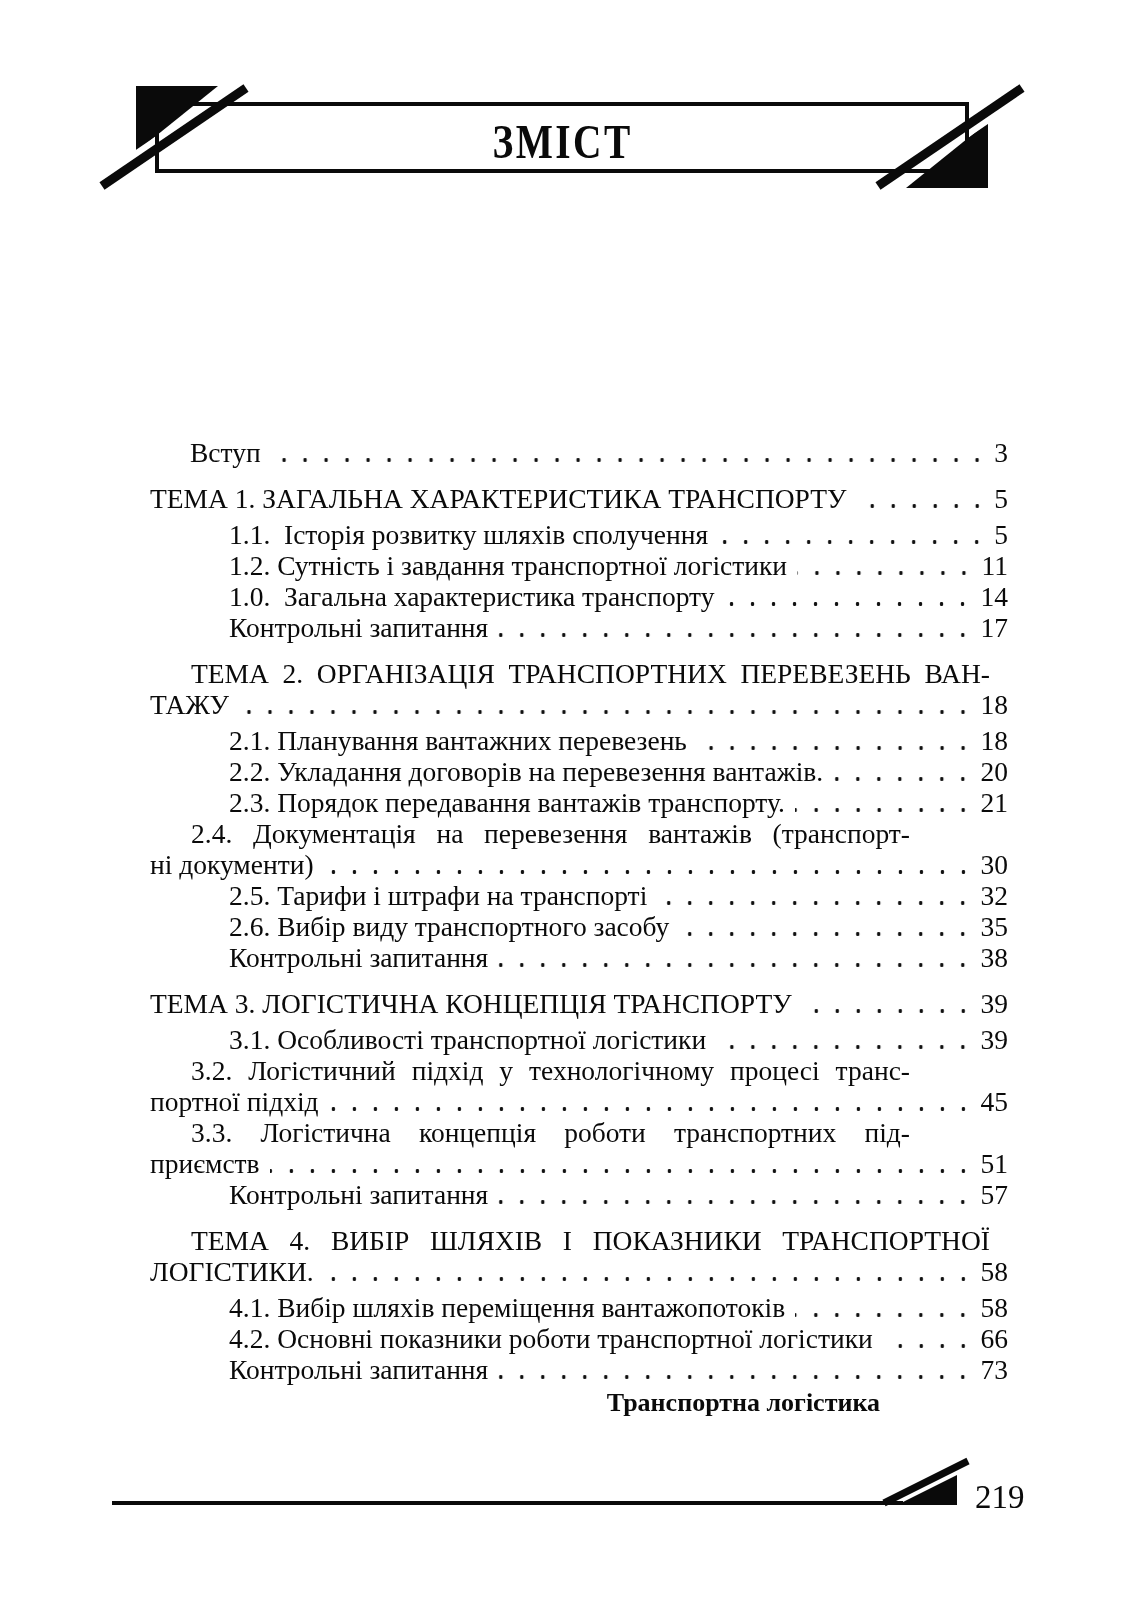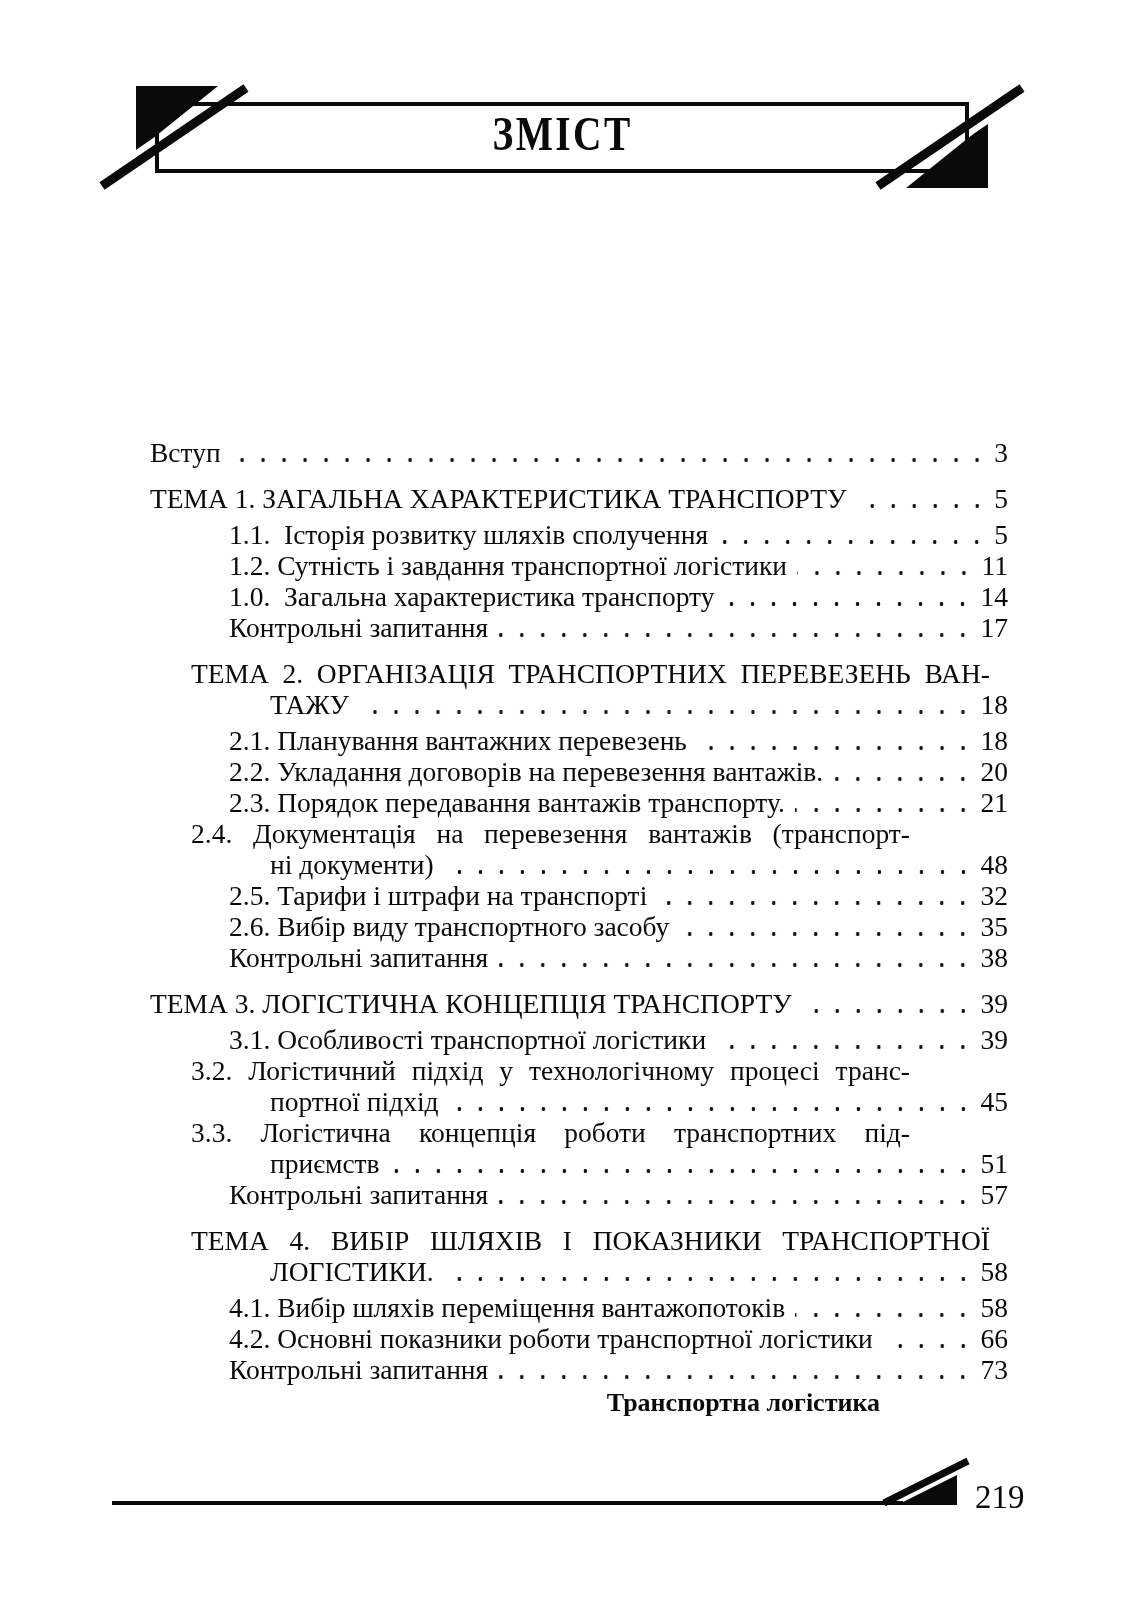--- a/index.html
+++ b/index.html
@@ -10,46 +10,46 @@
     color: #0a0a0a;
     font-family: "Liberation Serif", "DejaVu Serif", serif;
     overflow: hidden;
   }
   
   .title-box {
     position: absolute; left: 155px; top: 102px;
     width: 814px; height: 71px;
     border: 4px solid #0a0a0a;
     box-sizing: border-box;
-    display: flex; align-items: flex-start; justify-content: center;
+    display: flex; align-items: flex-end; justify-content: center;
   }
   .title-text {
     font-size: 48px; font-weight: bold; letter-spacing: 3px;
     transform: scaleX(0.82); transform-origin: center;
     white-space: pre;
   }
   .deco-svg {
     position: absolute; left: 0; top: 0;
     width: 1134px; height: 1607px;
     pointer-events: none;
   }
   
   .toc {
     position: absolute; left: 150px; top: 437px; width: 858px;
   }
   .toc-section + .toc-section { margin-top: 15px; }
   .toc-items { margin-top: 5px; }
-  .toc-items.flush { margin-top: 0; }
+  .toc-items.flush { margin-top: 0; margin-left: 40px; }
   .toc-line {
     font-size: 27.5px; line-height: 31px;
     display: flex; align-items: baseline;
   }
   .toc-line .seg { white-space: pre; }
   .toc-line.ind1 { margin-left: 79px; }
-  .toc-line.ind2 { margin-left: 120px; }
+  .toc-line.ind2 { }
   .toc-line.just {
     display: block;
     text-align: justify; text-align-last: justify; margin-left: 41px;
   }
   .toc-line.just .seg { white-space: normal; }
   .toc-line.just.ind0 { width: 799px; }
   .toc-line.just.ind1 { width: 719px; }
   .seg-b { font-weight: normal; }
   .dots {
     flex: 1 1 auto; min-width: 16px;
@@ -160,21 +160,21 @@
           </div>
           <div class="toc-line ind1">
             <span class="seg">2.3. Порядок передавання вантажів транспорту.</span>
             <span class="dots"></span>
             <span class="pagenum">21</span>
           </div>
           <div class="toc-line ind1 just"><span class="seg">2.4. Документація на перевезення вантажів (транспорт-</span></div>
           <div class="toc-line ind2">
             <span class="seg">ні документи)</span>
             <span class="dots"></span>
-            <span class="pagenum">48</span>
+            <span class="pagenum">30</span>
           </div>
           <div class="toc-line ind1">
             <span class="seg">2.5. Тарифи і штрафи на транспорті</span>
             <span class="dots"></span>
             <span class="pagenum">32</span>
           </div>
           <div class="toc-line ind1">
             <span class="seg">2.6. Вибір виду транспортного засобу</span>
             <span class="dots"></span>
             <span class="pagenum">35</span>

